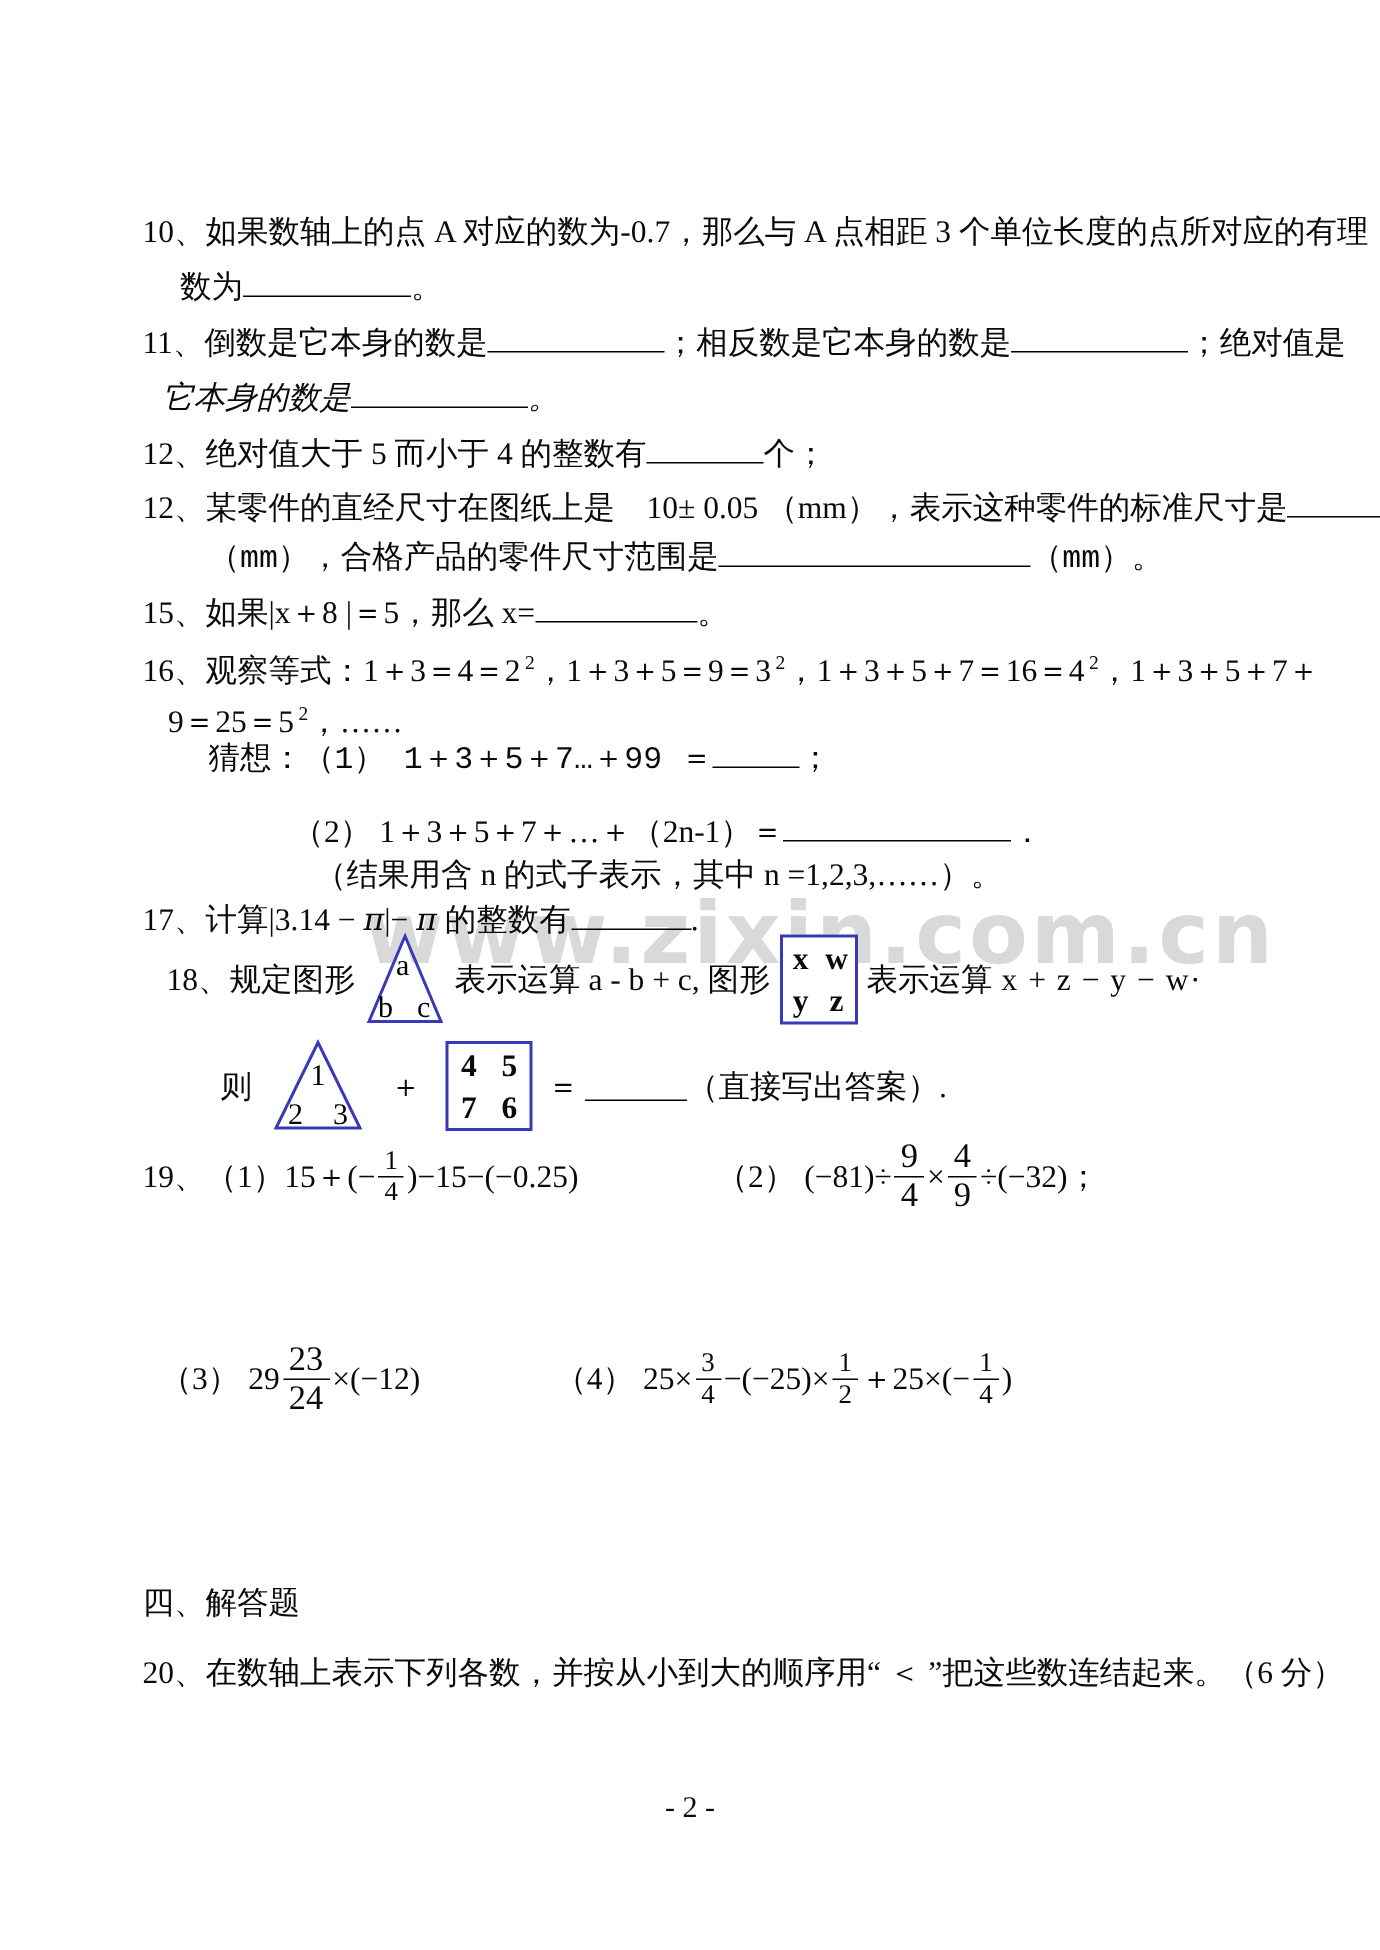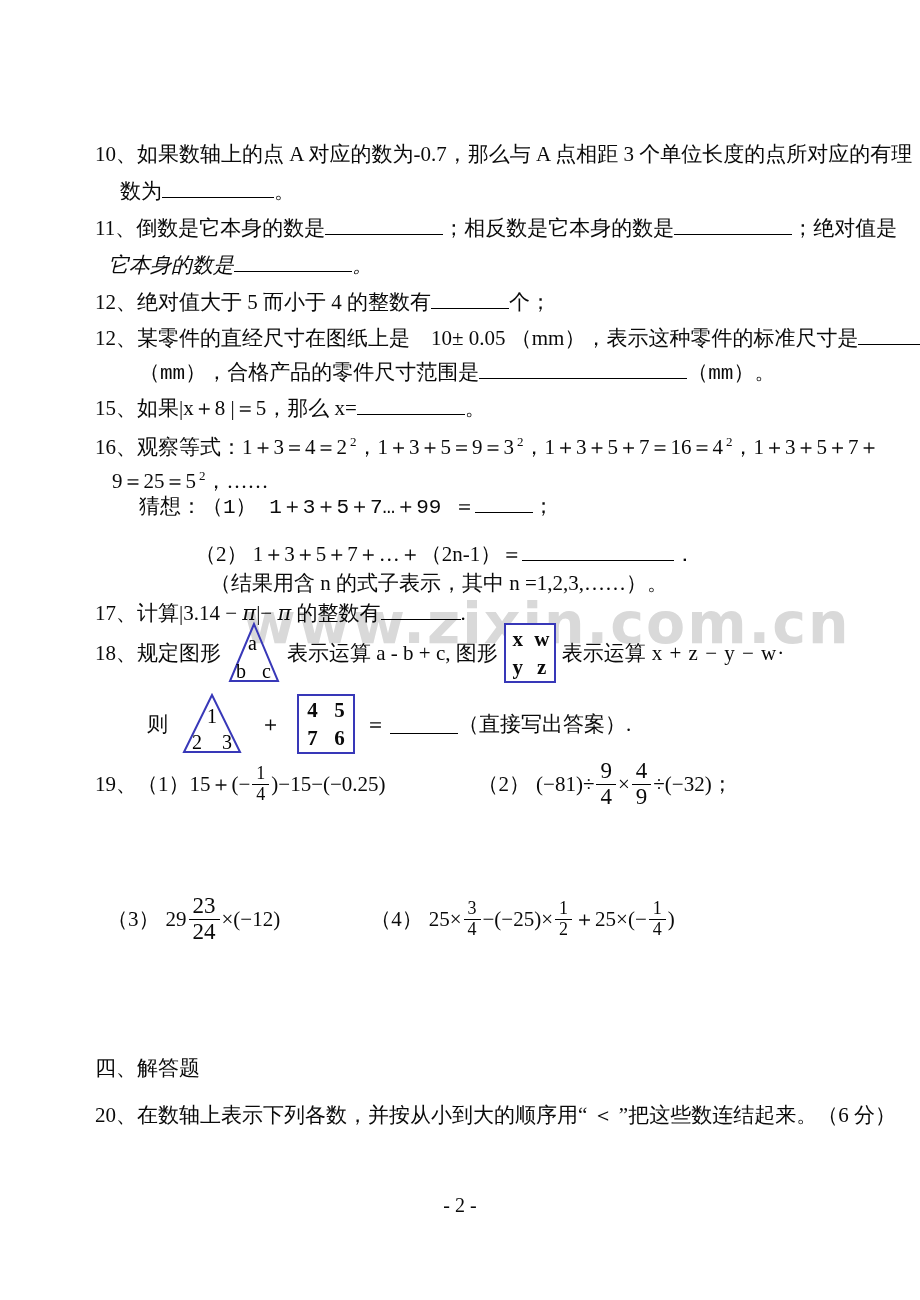--- a/index.html
+++ b/index.html
@@ -17,21 +17,21 @@
   .h29{height:29px;line-height:29px;}
   .ind120{margin-left:25px;}
   .ind108{margin-left:13px;font-style:italic;}
   .ind125{margin-left:44px;font-family:Liberation Mono, monospace;}
   .ind112{margin-left:17px;font-family:Liberation Serif, serif;}
   .ind195{margin-left:100px;margin-top:16px;}
   .ind210{margin-left:115px;}
   .blank{display:inline-block;border-bottom:1px solid #000;height:19px;vertical-align:baseline;}
   sup{font-size:13px;vertical-align:super;margin-left:3px;}
   .flexrow{display:flex;align-items:center;white-space:nowrap;}
-  .row18{height:70px;margin-top:-10px;}
+  .row18{height:70px;margin-top:-10px;margin-left:16px;}
   .rowthen{height:72px;margin-left:52px;}
   .rowsec3{height:36px;line-height:36px;margin-top:20px;}
   .row19{height:64px;margin-top:-8px;}
   .row34{height:62px;margin-top:72px;}
   .rowsec4{height:37px;line-height:37px;margin-top:100px;}
   .row20{height:37px;line-height:37px;margin-top:10px;}
   .bold{font-weight:bold;}
   .mi{font-style:italic;font-family:"DejaVu Serif","Liberation Serif",serif;}
   .expr18{letter-spacing:1px;margin-left:6px;}
   .frac{display:inline-flex;flex-direction:column;text-align:center;line-height:1.08;vertical-align:middle;margin:0 2px;}

